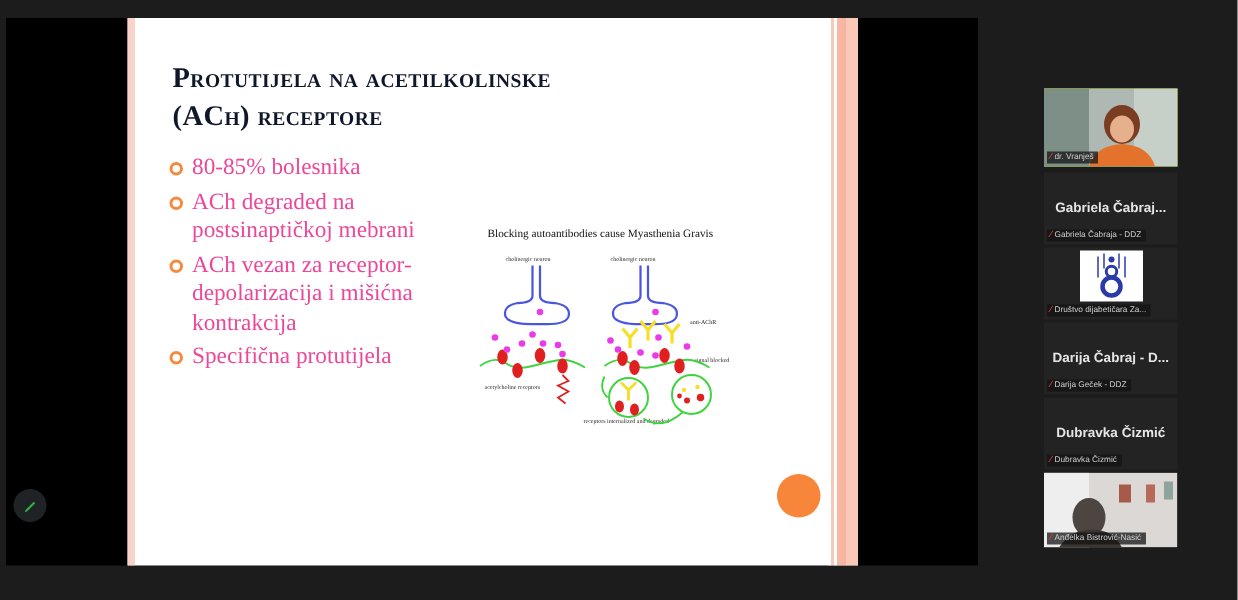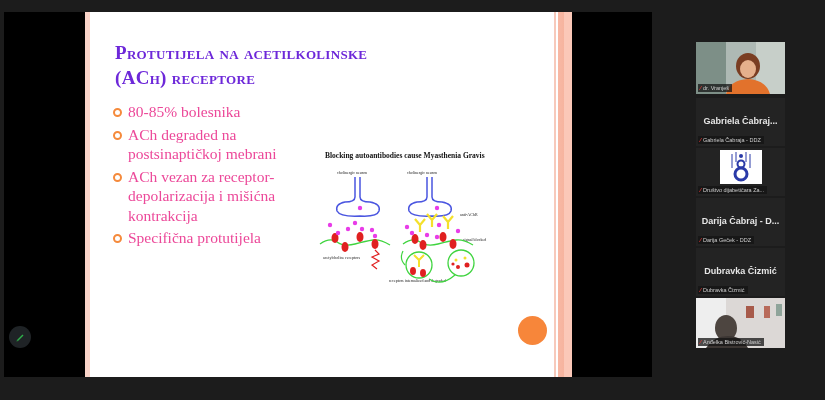--- a/index.html
+++ b/index.html
@@ -12,40 +12,40 @@
   }
   .slide {
     position:absolute; left:85px; top:12px; width:487px; height:365px; background:#fff;
     overflow:hidden;
   }
   .slide .lstripe { position:absolute; left:0; top:0; width:5px; height:100%; background:#f9d3c8; }
   .slide .rstripe { position:absolute; right:0; top:0; width:20px; height:100%;
     background:linear-gradient(90deg,#fff 0,#fff 2px,#f7c9bb 2px,#f7c9bb 4px,#fff 4px,#fff 6px,#f8b8a4 6px,#f6b49f 12px,#fbc8b8 12px,#fbc8b8 20px); }
   .slide-title {
     position:absolute; left:30px; top:28px; width:420px;
-    font-family:"Liberation Serif", serif; font-weight:bold; color:#6d28d9;
+    font-family:"Liberation Serif", serif; font-weight:bold; color:#0f172a;
     font-size:19px; line-height:25px; font-variant:small-caps; letter-spacing:0.3px;
   }
   .bullets { position:absolute; left:28px; top:90px; width:210px; list-style:none; margin:0; padding:0; }
   .bullets li {
     position:relative; padding-left:15px; margin-bottom:3px;
     font-family:"Liberation Serif", serif; font-size:15.5px; line-height:19.5px; color:#ec4899;
   }
   .bullets li .dot {
     position:absolute; left:0; top:6px; width:5px; height:5px; border:2px solid #f58a3c; border-radius:50%;
   }
   .diagram { position:absolute; left:230px; top:135px; width:210px; height:150px; }
-  .diagram-title { position:absolute; left:10px; top:4px; font-family:"Liberation Serif", serif; font-size:7.5px; font-weight:bold; color:#111; white-space:nowrap; }
+  .diagram-title { position:absolute; left:10px; top:4px; font-family:"Liberation Serif", serif; font-size:7.5px; font-weight:normal; color:#111; white-space:nowrap; }
   .dlabel { position:absolute; font-family:"Liberation Serif", serif; font-size:4px; color:#222; white-space:nowrap; }
   .orange-circle { position:absolute; left:433px; top:304px; width:29px; height:29px; border-radius:50%; background:#f7863a; }
   .edit-btn {
     position:absolute; left:9px; top:326px; width:22px; height:22px; border-radius:50%; background:#1f2326;
     display:flex; align-items:center; justify-content:center;
   }
-  .panel { position:absolute; left:690px; top:36px; width:100px; height:320px;text-decoration:underline; }
+  .panel { position:absolute; left:690px; top:53px; width:100px; height:320px;text-decoration:underline; }
   .tile { position:absolute; left:6px; width:89px; background:#232323; overflow:hidden; }
   .tile .name-big { position:absolute; left:0; right:0; text-align:center; color:#e6e6e6; font-weight:bold; font-size:9px; white-space:nowrap; overflow:hidden; text-overflow:ellipsis; padding:0 3px; }
   .tile .name-tag { position:absolute; left:2px; bottom:2px; background:rgba(20,20,20,0.75); color:#cfcfcf; font-size:5.5px; padding:1px 3px 1px 2px; white-space:nowrap; max-width:82px; overflow:hidden; text-overflow:ellipsis; display:flex; align-items:center; gap:2px; }
   .mic { color:#e53935; font-size:6px; font-weight:bold; }
   .active { outline:2px solid #d6e34a; outline-offset:-2px; }
 </style>
 </head>
 <body>
 
 <div class="share-area"></div>

